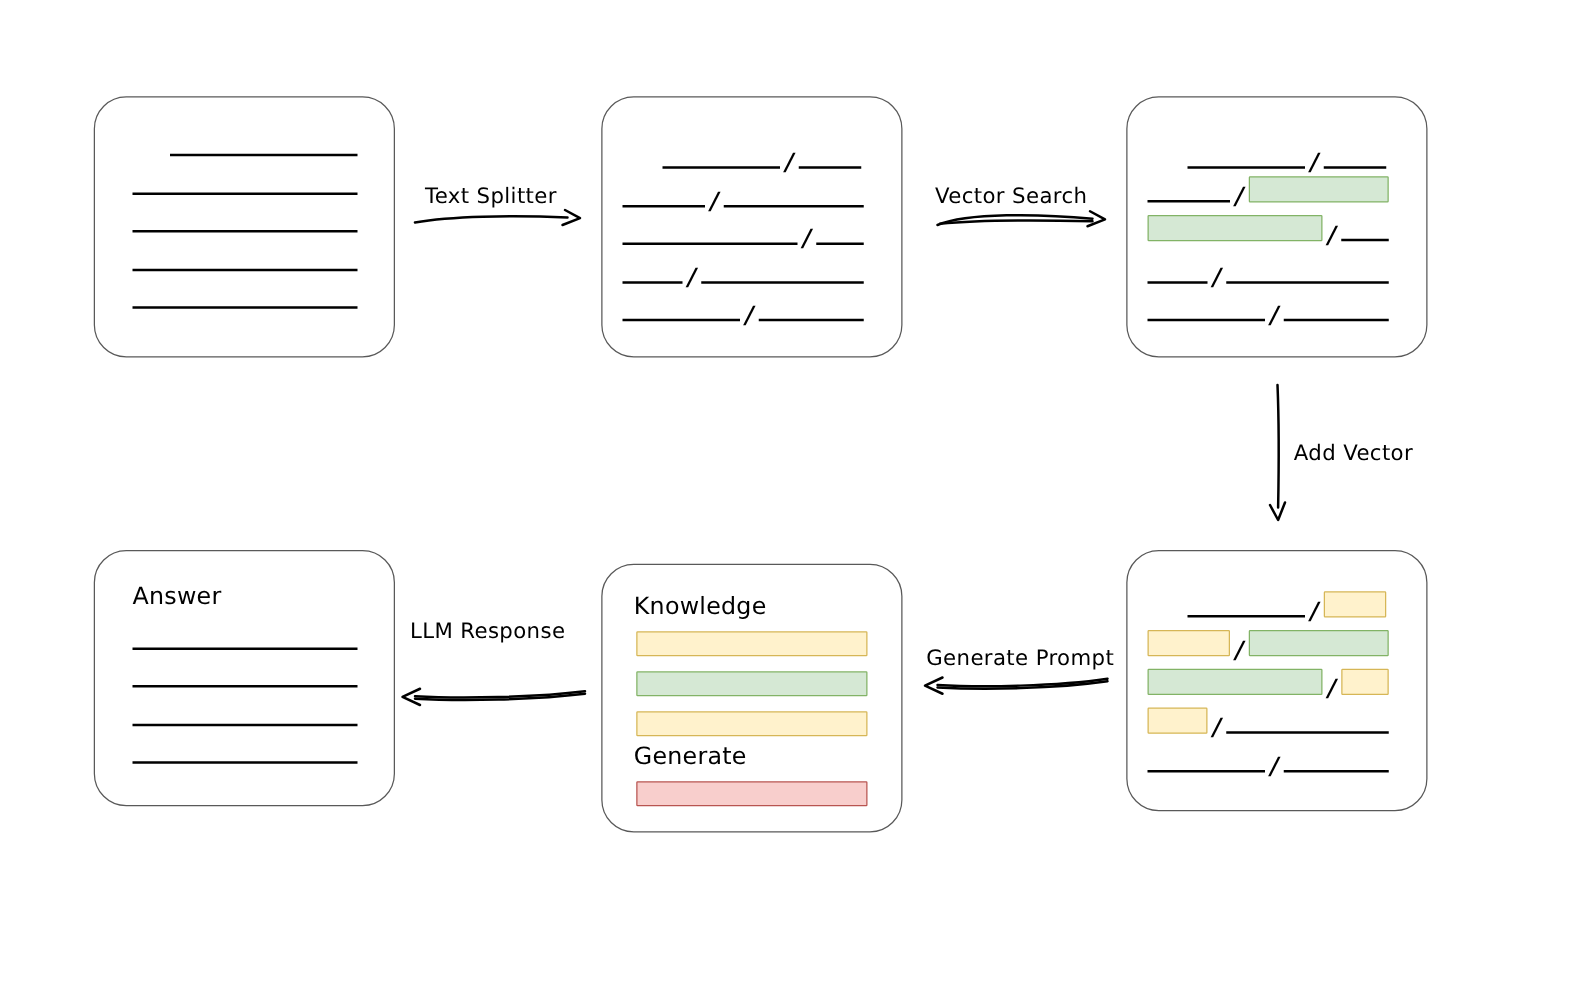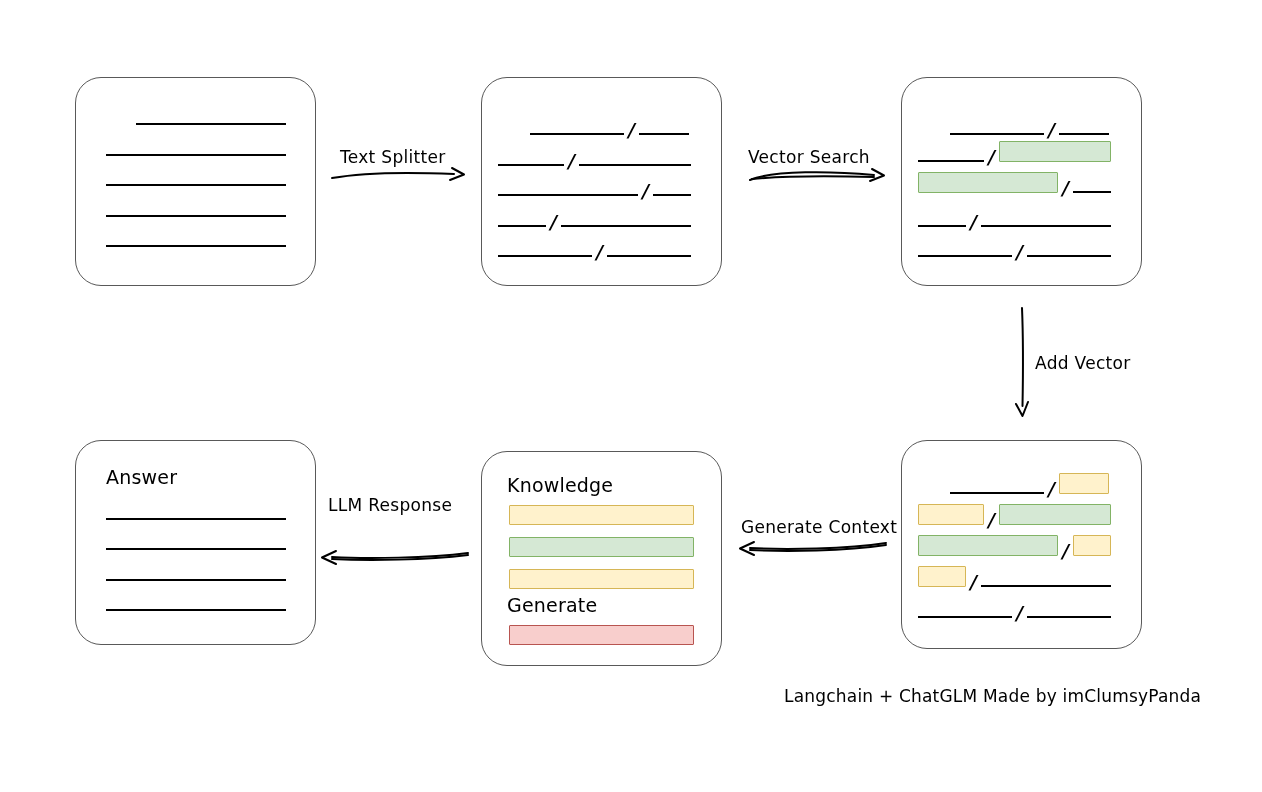--- a/index.html
+++ b/index.html
@@ -233,21 +233,21 @@
       <span class="slash">/</span>
       <span class="seg" style="width:130px;"></span>
     </div>
     <div class="seg-row" style="left:16px; top:155px;">
       <span class="seg" style="width:94px;"></span>
       <span class="slash">/</span>
       <span class="seg" style="width:84px;"></span>
     </div>
   </div>
 
-  <div class="edge-label" style="left:741px; top:517px;">Generate Context</div>
+  <div class="edge-label" style="left:741px; top:517px;">Generate Prompt</div>
   <svg class="arrow" style="left:736px; top:537px;" width="152" height="22" viewBox="0 0 152 22">
     <path d="M150,6 C110,12 50,13 14,11"></path>
     <path d="M150,8 C108,14 52,15 14,13"></path>
     <path class="head" d="M18,5 L4,11.5 L18,18"></path>
   </svg>
 
   <div class="doc-box" style="left:481px; top:440px; width:241px; height:215px;margin-top:11px;">
     <div class="box-title" style="left:25px; top:22px;">Knowledge</div>
     <div class="bar yellow" style="left:27px; top:53px; width:185px;"></div>
     <div class="bar green" style="left:27px; top:85px; width:185px;"></div>
@@ -264,15 +264,14 @@
   </svg>
 
   <div class="doc-box" style="left:75px; top:440px; width:241px; height:205px;">
     <div class="box-title" style="left:30px; top:25px;">Answer</div>
     <div class="rule" style="left:30px; top:77px;  width:180px;"></div>
     <div class="rule" style="left:30px; top:107px; width:180px;"></div>
     <div class="rule" style="left:30px; top:138px; width:180px;"></div>
     <div class="rule" style="left:30px; top:168px; width:180px;"></div>
   </div>
 
-  <div class="footer-note" style="left:784px; top:686px;">Langchain + ChatGLM Made by imClumsyPanda</div>
 
 </div>
 
 </body></html>

